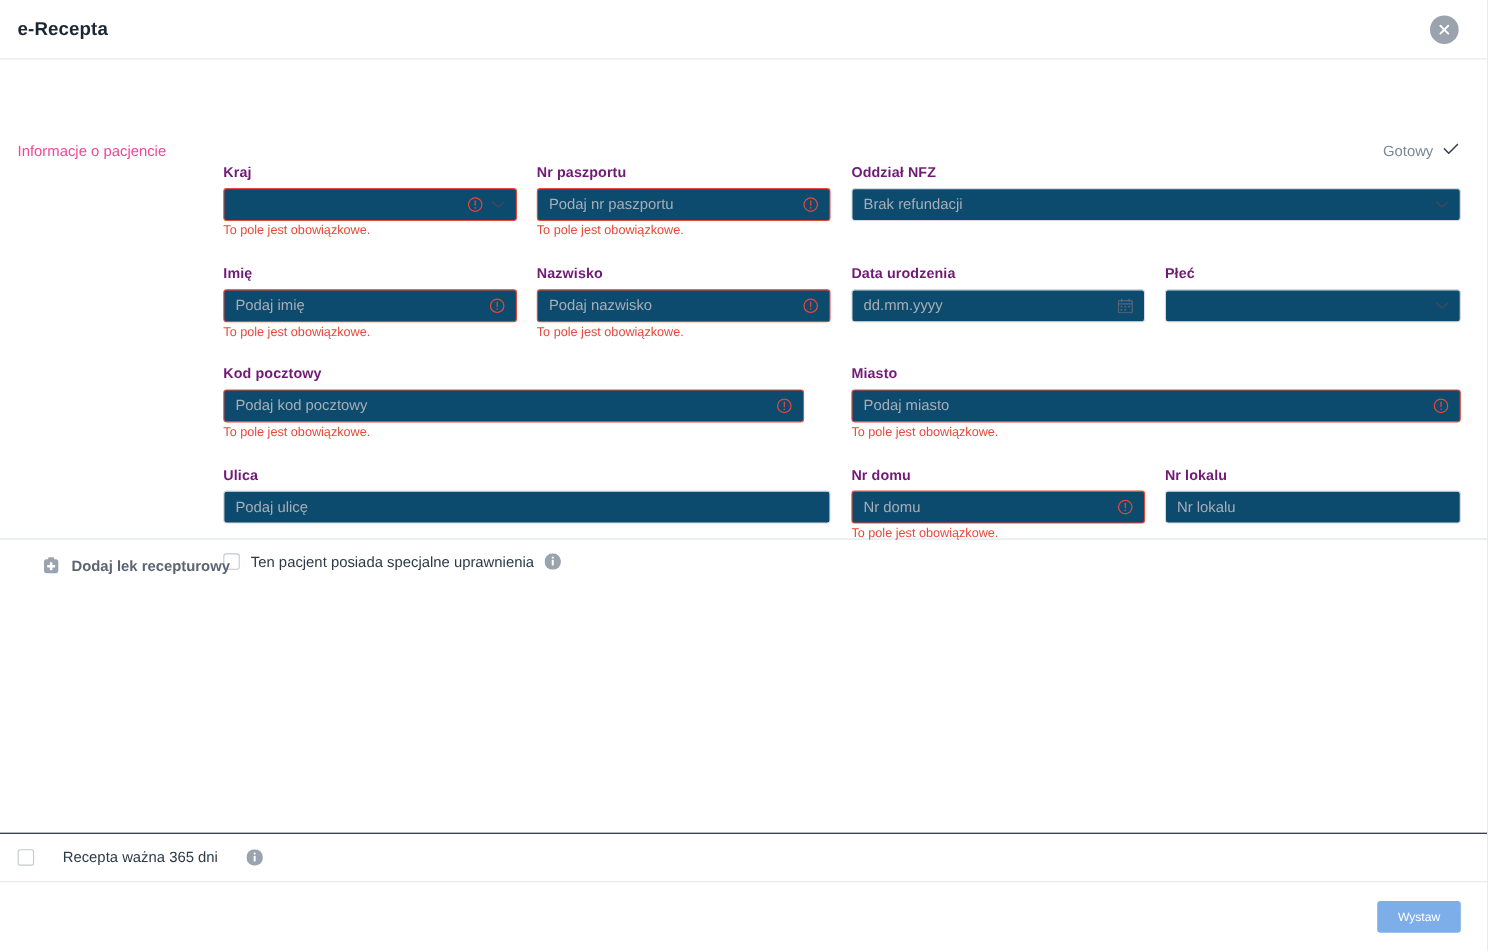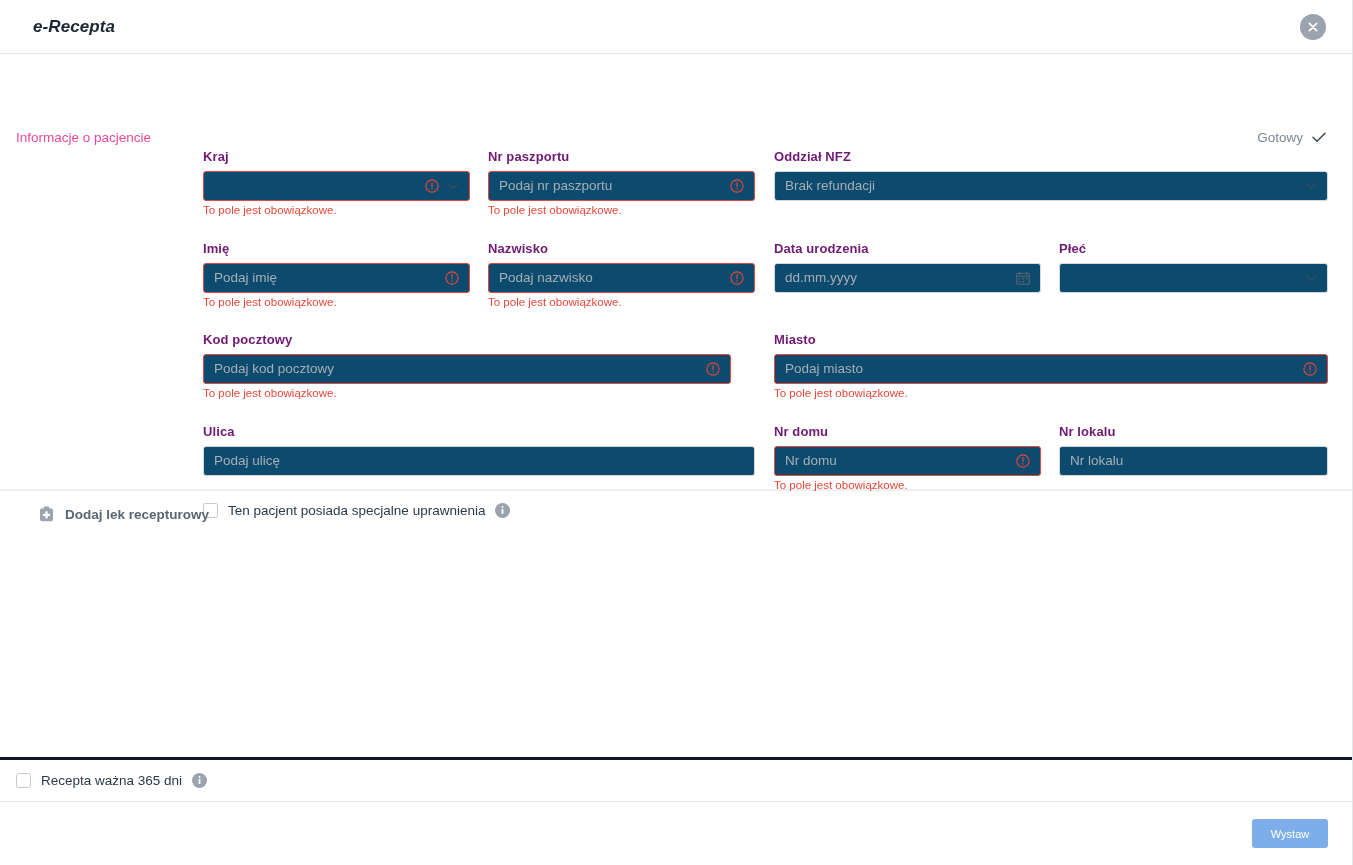--- a/index.html
+++ b/index.html
@@ -17,23 +17,22 @@
     border-right: 1px solid #e3e6ea;
     overflow: hidden;
   }
 
   
   .header {
     height: 54px;
     border-bottom: 1px solid #e6e8ec;
     display: flex;
     align-items: center;
-    padding: 0 33px;
+    padding: 0 16px;
     position: relative;
-    font-style: italic;
   }
   .header-title {
     font-size: 17px;
     font-weight: bold;
     color: #1b2733;
     letter-spacing: .1px;
   }
   .close-btn {
     position: absolute;
     right: 26px; top: 14px;
@@ -55,21 +54,21 @@
   .section-title {
     position: absolute;
     left: 16px; top: 76px;
     font-size: 13.5px;
     color: #ec4899;
     font-weight: normal;
   }
   .ready-status {
     position: absolute;
     right: 26px; top: 76px;
-    display: flex; align-items: center; gap: 9px;
+    display: flex; gap: 9px;
     font-size: 13.5px;
     color: #7b8794;
   }
   .ready-check { display:block; }
 
   .form-grid { position: relative; }
 
   .field {
     position: absolute;
   }
@@ -158,25 +157,25 @@
     cursor: pointer;
     font-weight: bold;
   }
   .add-compound-label {
     font-size: 13.5px;
     color: #5b6572;
   }
 
   
   .valid-row {
-    border-top: 3px solid #0f172a;
+    border-top: 1px solid #0f172a;
     height: 44px;
     display: flex; align-items: center;
     padding-left: 16px;
-    gap: 10px;
+    gap: 26px;
   }
   .footer {
     border-top: 1px solid #e6e8ec;
     height: 64px;
     display: flex; align-items: center; justify-content: flex-end;
     padding-right: 24px;
   }
   .primary-btn {
     background: #7eaeea;
     color: #ffffff;

